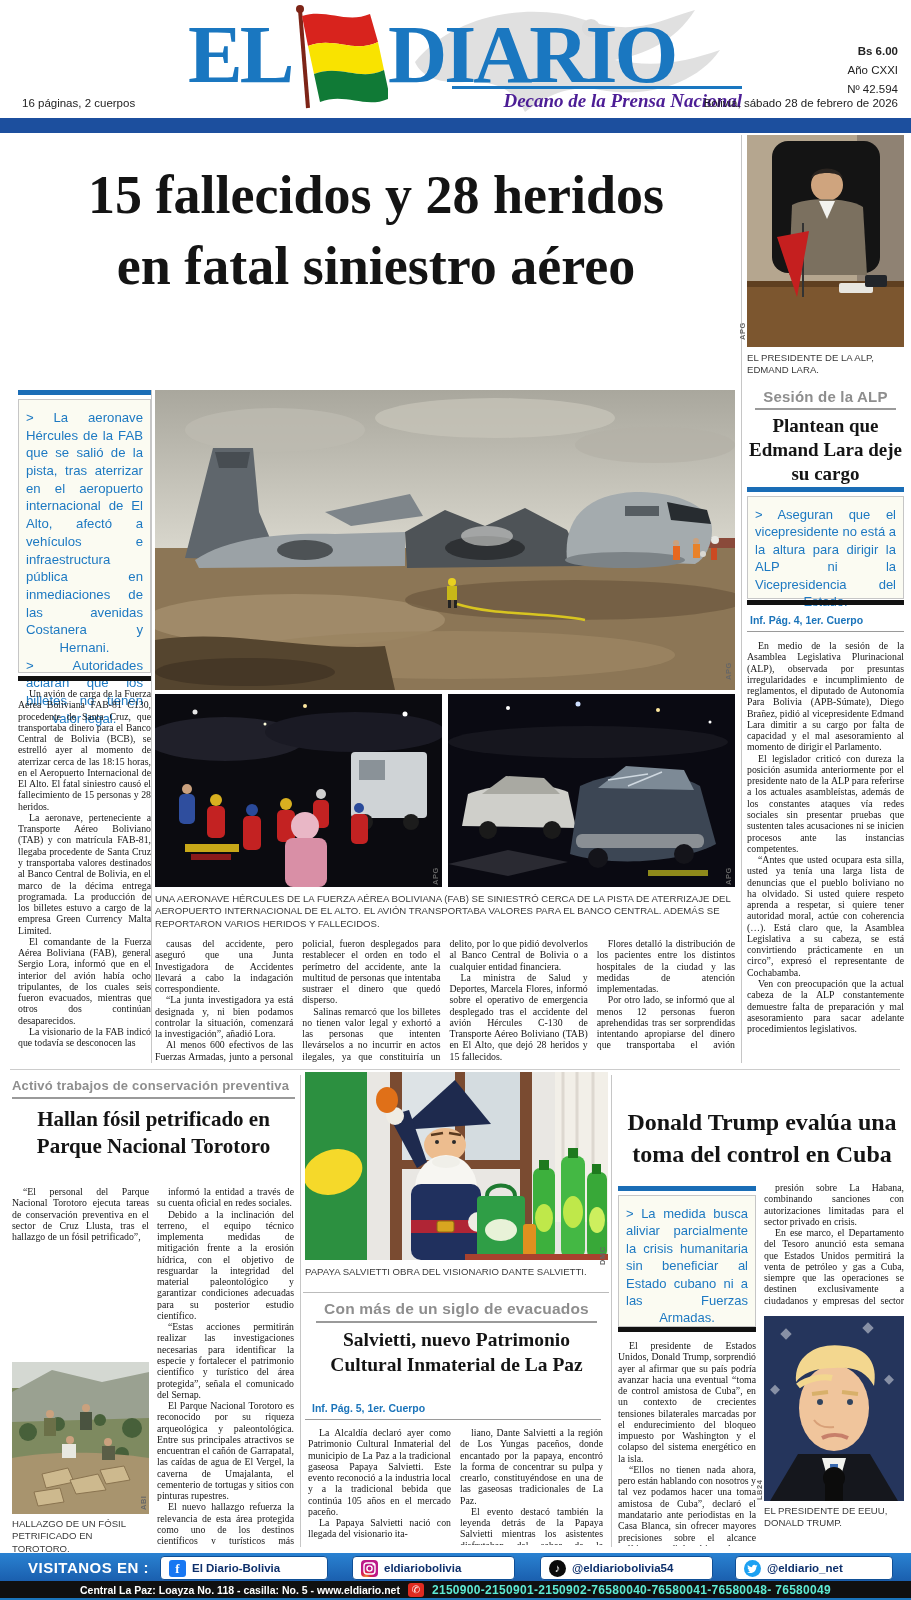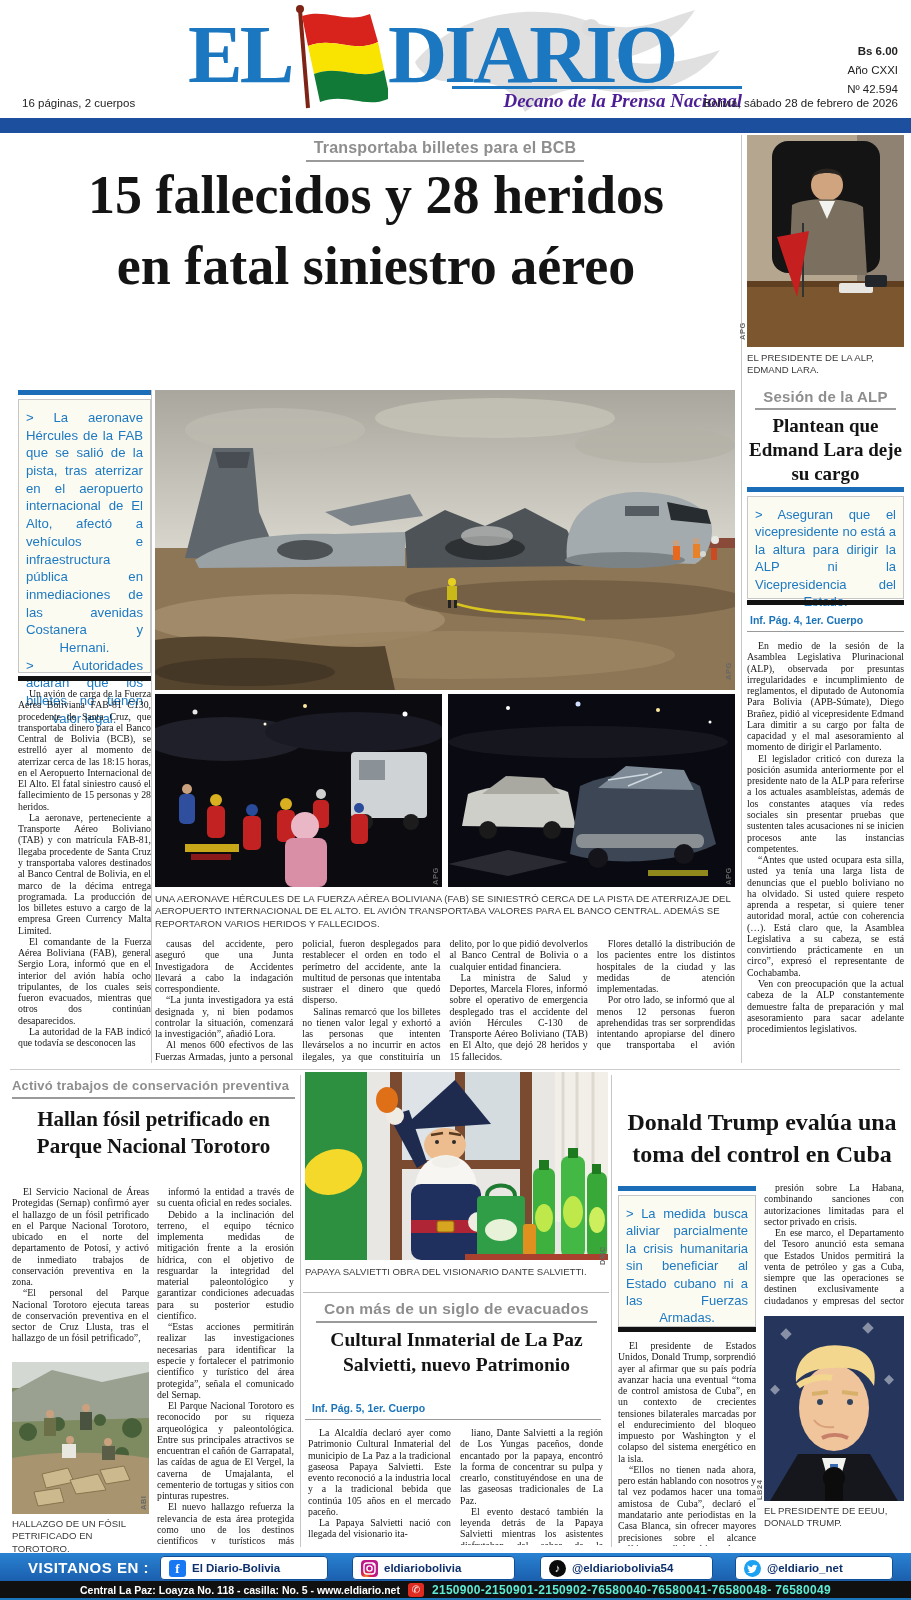--- a/index.html
+++ b/index.html
@@ -86,39 +86,36 @@
   <div class="abs slogan" style="left:430px;top:90px;width:312px;">Decano de la Prensa Nacional</div>
   <div class="abs mast-info" style="left:766px;top:42px;width:132px;">
     <div style="font-weight:bold;">Bs 6.00</div>
     <div>Año CXXI</div>
     <div>Nº 42.594</div>
   </div>
   <div class="abs mast-small" style="left:22px;top:97px;">16 páginas, 2 cuerpos</div>
   <div class="abs mast-small" style="left:600px;top:97px;width:298px;text-align:right;">Bolivia, sábado 28 de febrero de 2026</div>
   <div class="abs topbar" style="left:0;top:118px;width:911px;height:15px;"></div>
 
-  <div class="abs kicker kicker-inline" style="left:155px;top:139px;width:580px;font-size:16px;">
-    <span>Transportaba billetes para el BCB</span>
-  </div>
   <div class="abs headline" style="left:14px;top:160px;width:724px;font-size:54px;line-height:1.32;">
     <div class="hl-line">15 fallecidos y 28 heridos</div>
     <div class="hl-line">en fatal siniestro aéreo</div>
   </div>
 
   <div class="abs rule-blue" style="left:18px;top:390px;width:133px;height:5px;"></div>
   <div class="abs sumbox" style="left:18px;top:399px;width:117px;height:254px;">
     <div>&gt; La aeronave Hércules de la FAB que se salió de la pista, tras aterrizar en el aeropuerto internacional de El Alto, afectó a vehículos e infraestructura pública en inmediaciones de las avenidas Costanera y Hernani.</div>
     <div>&gt; Autoridades aclaran que los billetes no tienen valor legal.</div>
   </div>
   <div class="abs rule-black" style="left:18px;top:676px;width:133px;height:5px;"></div>
   <div class="abs body" style="left:18px;top:688px;width:133px;height:374px;">
     <p>Un avión de carga de la Fuerza Aérea Boliviana FAB-81 C130, procedente de Santa Cruz, que transportaba dinero para el Banco Central de Bolivia (BCB), se estrelló ayer al momento de aterrizar cerca de las 18:15 horas, en el Aeropuerto Internacional de El Alto. El fatal siniestro causó el fallecimiento de 15 personas y 28 heridos.</p>
     <p>La aeronave, perteneciente a Transporte Aéreo Boliviano (TAB) y con matrícula FAB-81, llegaba procedente de Santa Cruz y transportaba valores destinados al Banco Central de Bolivia, en el marco de la décima entrega programada. La producción de los billetes estuvo a cargo de la empresa Green Currency Malta Limited.</p>
     <p>El comandante de la Fuerza Aérea Boliviana (FAB), general Sergio Lora, informó que en el interior del avión había ocho tripulantes, de los cuales seis fueron evacuados, mientras que otros dos continúan desaparecidos.</p>
-    <p>La autoridad de la FAB indicó que todavía se desconocen las</p>
+    <p>La visionario de la FAB indicó que todavía se desconocen las</p>
   </div>
 
   <div class="abs photo" style="left:155px;top:390px;width:580px;height:300px;">
     <svg width="580" height="300" viewBox="0 0 580 300">
       <defs>
           <linearGradient id="sky" x1="0" y1="0" x2="0" y2="1">
         <stop offset="0" stop-color="#a9a79d"></stop>
             <stop offset="1" stop-color="#dcdad0"></stop>
           </linearGradient>
         </defs>
@@ -279,21 +276,20 @@
     <p>“Antes que usted ocupara esta silla, usted ya tenía una larga lista de denuncias que el pueblo boliviano no ha olvidado. Si usted quiere respeto aprenda a respetar, si quiere tener autoridad moral, actúe con coherencia (…). Está claro que, la Asamblea Legislativa a su cabeza, se está convirtiendo prácticamente en un circo”, expresó el representante de Cochabamba.</p>
     <p>Ven con preocupación que la actual cabeza de la ALP constantemente demuestre falta de preparación y mal asesoramiento para sacar adelante procedimientos legislativos.</p>
   </div>
 
   <div class="abs kicker kicker-block" style="left:12px;top:1078px;width:283px;font-size:13px;">Activó trabajos de conservación preventiva</div>
   <div class="abs headline" style="left:12px;top:1106px;width:283px;font-size:21px;line-height:1.3;">
     <div class="hl-line">Hallan fósil petrificado en</div>
     <div class="hl-line">Parque Nacional Torotoro</div>
   </div>
   <div class="abs body" style="left:12px;top:1186px;width:137px;height:172px;">
-    <p>El Servicio Nacional de Áreas Protegidas (Sernap) confirmó ayer el hallazgo de un fósil petrificado en el Parque Nacional Torotoro, ubicado en el norte del departamento de Potosí, y activó de inmediato trabajos de conservación preventiva en la zona.</p>
     <p>“El personal del Parque Nacional Torotoro ejecuta tareas de conservación preventiva en el sector de Cruz Llusta, tras el hallazgo de un fósil petrificado”,</p>
   </div>
   <div class="abs body" style="left:157px;top:1186px;width:137px;height:358px;">
     <p>informó la entidad a través de su cuenta oficial en redes sociales.</p>
     <p>Debido a la inclinación del terreno, el equipo técnico implementa medidas de mitigación frente a la erosión hídrica, con el objetivo de resguardar la integridad del material paleontológico y garantizar condiciones adecuadas para su posterior estudio científico.</p>
     <p>“Estas acciones permitirán realizar las investigaciones necesarias para identificar la especie y fortalecer el patrimonio científico y turístico del área protegida”, señala el comunicado del Sernap.</p>
     <p>El Parque Nacional Torotoro es reconocido por su riqueza arqueológica y paleontológica. Entre sus principales atractivos se encuentran el cañón de Garrapatal, las caídas de agua de El Vergel, la caverna de Umajalanta, el cementerio de tortugas y sitios con pinturas rupestres.</p>
     <p>El nuevo hallazgo refuerza la relevancia de esta área protegida como uno de los destinos científicos y turísticos más importantes del país. (Abi)</p>
   </div>
   <div class="abs photo" style="left:12px;top:1362px;width:137px;height:152px;">
@@ -379,22 +375,22 @@
       <rect x="160" y="182" width="143" height="6" fill="#a8422e"></rect>
     </svg>
   </div>
   <div class="abs credit" style="left:598px;top:1225px;height:40px;">DMC</div>
   <div class="abs caption" style="left:305px;top:1266px;width:300px;">PAPAYA SALVIETTI OBRA DEL VISIONARIO DANTE SALVIETTI.</div>
   <div class="abs" style="left:303px;top:1292px;width:306px;height:1px;background:#bbbbbb;"></div>
   <div class="abs kicker kicker-inline" style="left:305px;top:1300px;width:303px;font-size:15.5px;">
     <span>Con más de un siglo de evacuados</span>
   </div>
   <div class="abs headline" style="left:305px;top:1327px;width:303px;font-size:19.5px;line-height:1.3;">
+    <div class="hl-line">Salvietti, nuevo Patrimonio</div>
     <div class="hl-line">Cultural Inmaterial de La Paz</div>
-    <div class="hl-line">Salvietti, nuevo Patrimonio</div>
   </div>
   <div class="abs ref" style="left:312px;top:1402px;">Inf. Pág. 5, 1er. Cuerpo</div>
   <div class="abs thinrule" style="left:305px;top:1419px;width:296px;height:1px;"></div>
   <div class="abs body" style="left:308px;top:1427px;width:143px;height:118px;">
     <p>La Alcaldía declaró ayer como Patrimonio Cultural Inmaterial del municipio de La Paz a la tradicional gaseosa Papaya Salvietti. Este evento reconoció a la industria local y a la tradicional bebida que continúa 105 años en el mercado paceño.</p>
     <p>La Papaya Salvietti nació con llegada del visionario ita-</p>
   </div>
   <div class="abs body" style="left:460px;top:1427px;width:143px;height:118px;">
     <p>liano, Dante Salvietti a la región de Los Yungas paceños, donde encantado por la papaya, encontró la forma de concentrar su pulpa y crearlo, constituyéndose en una de las gaseosas tradicionales de La Paz.</p>
     <p>El evento destacó también la leyenda detrás de la Papaya Salvietti mientras los asistentes disfrutaban del sabor de la tradicional bebida.</p>

